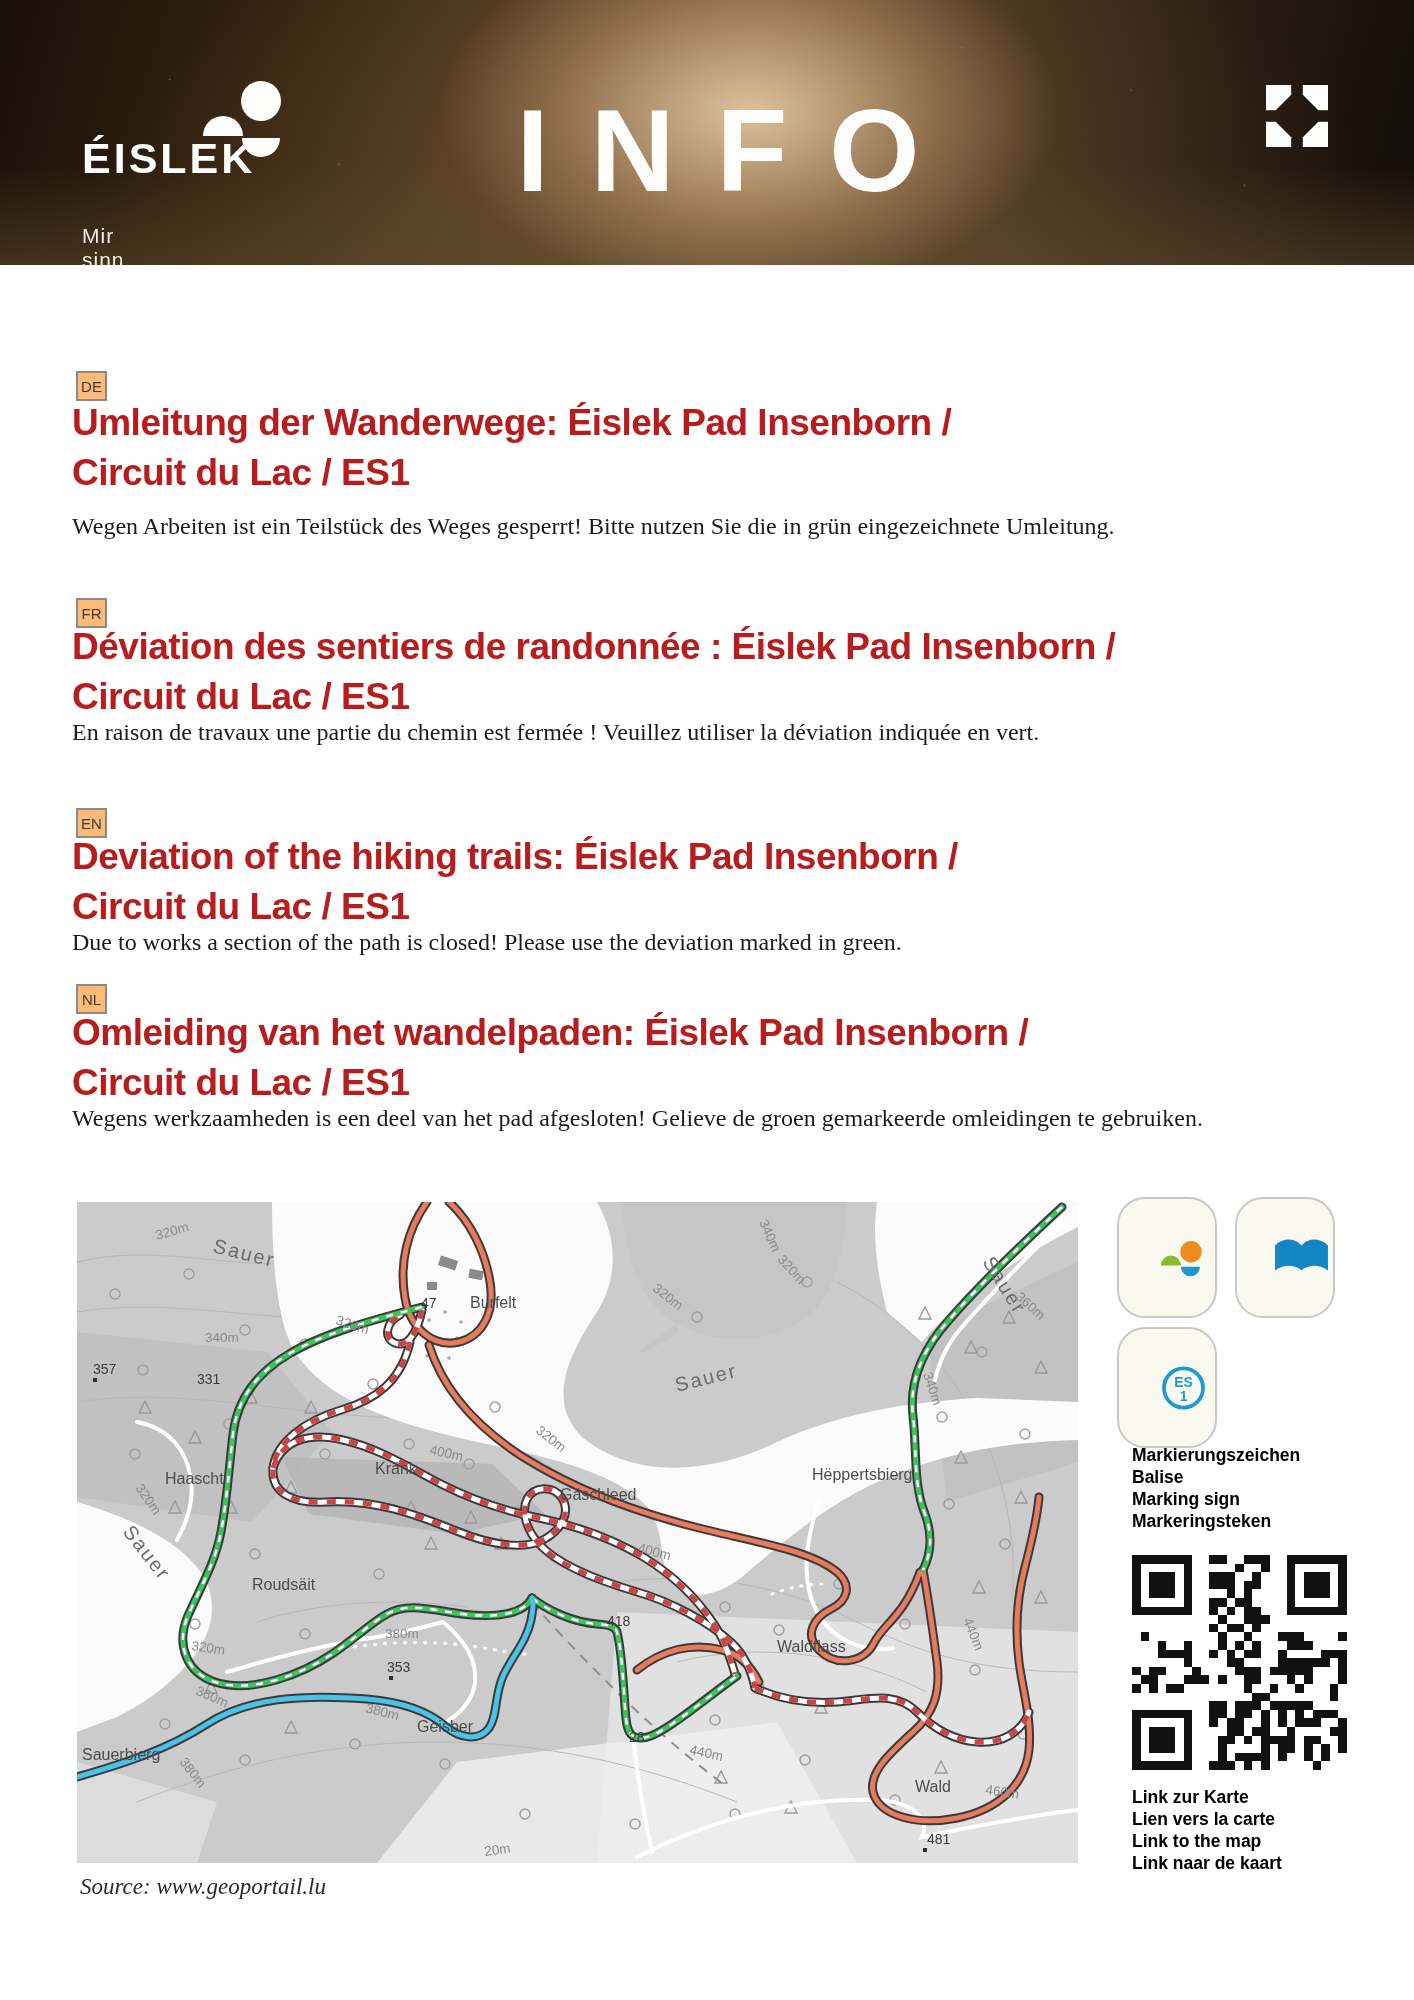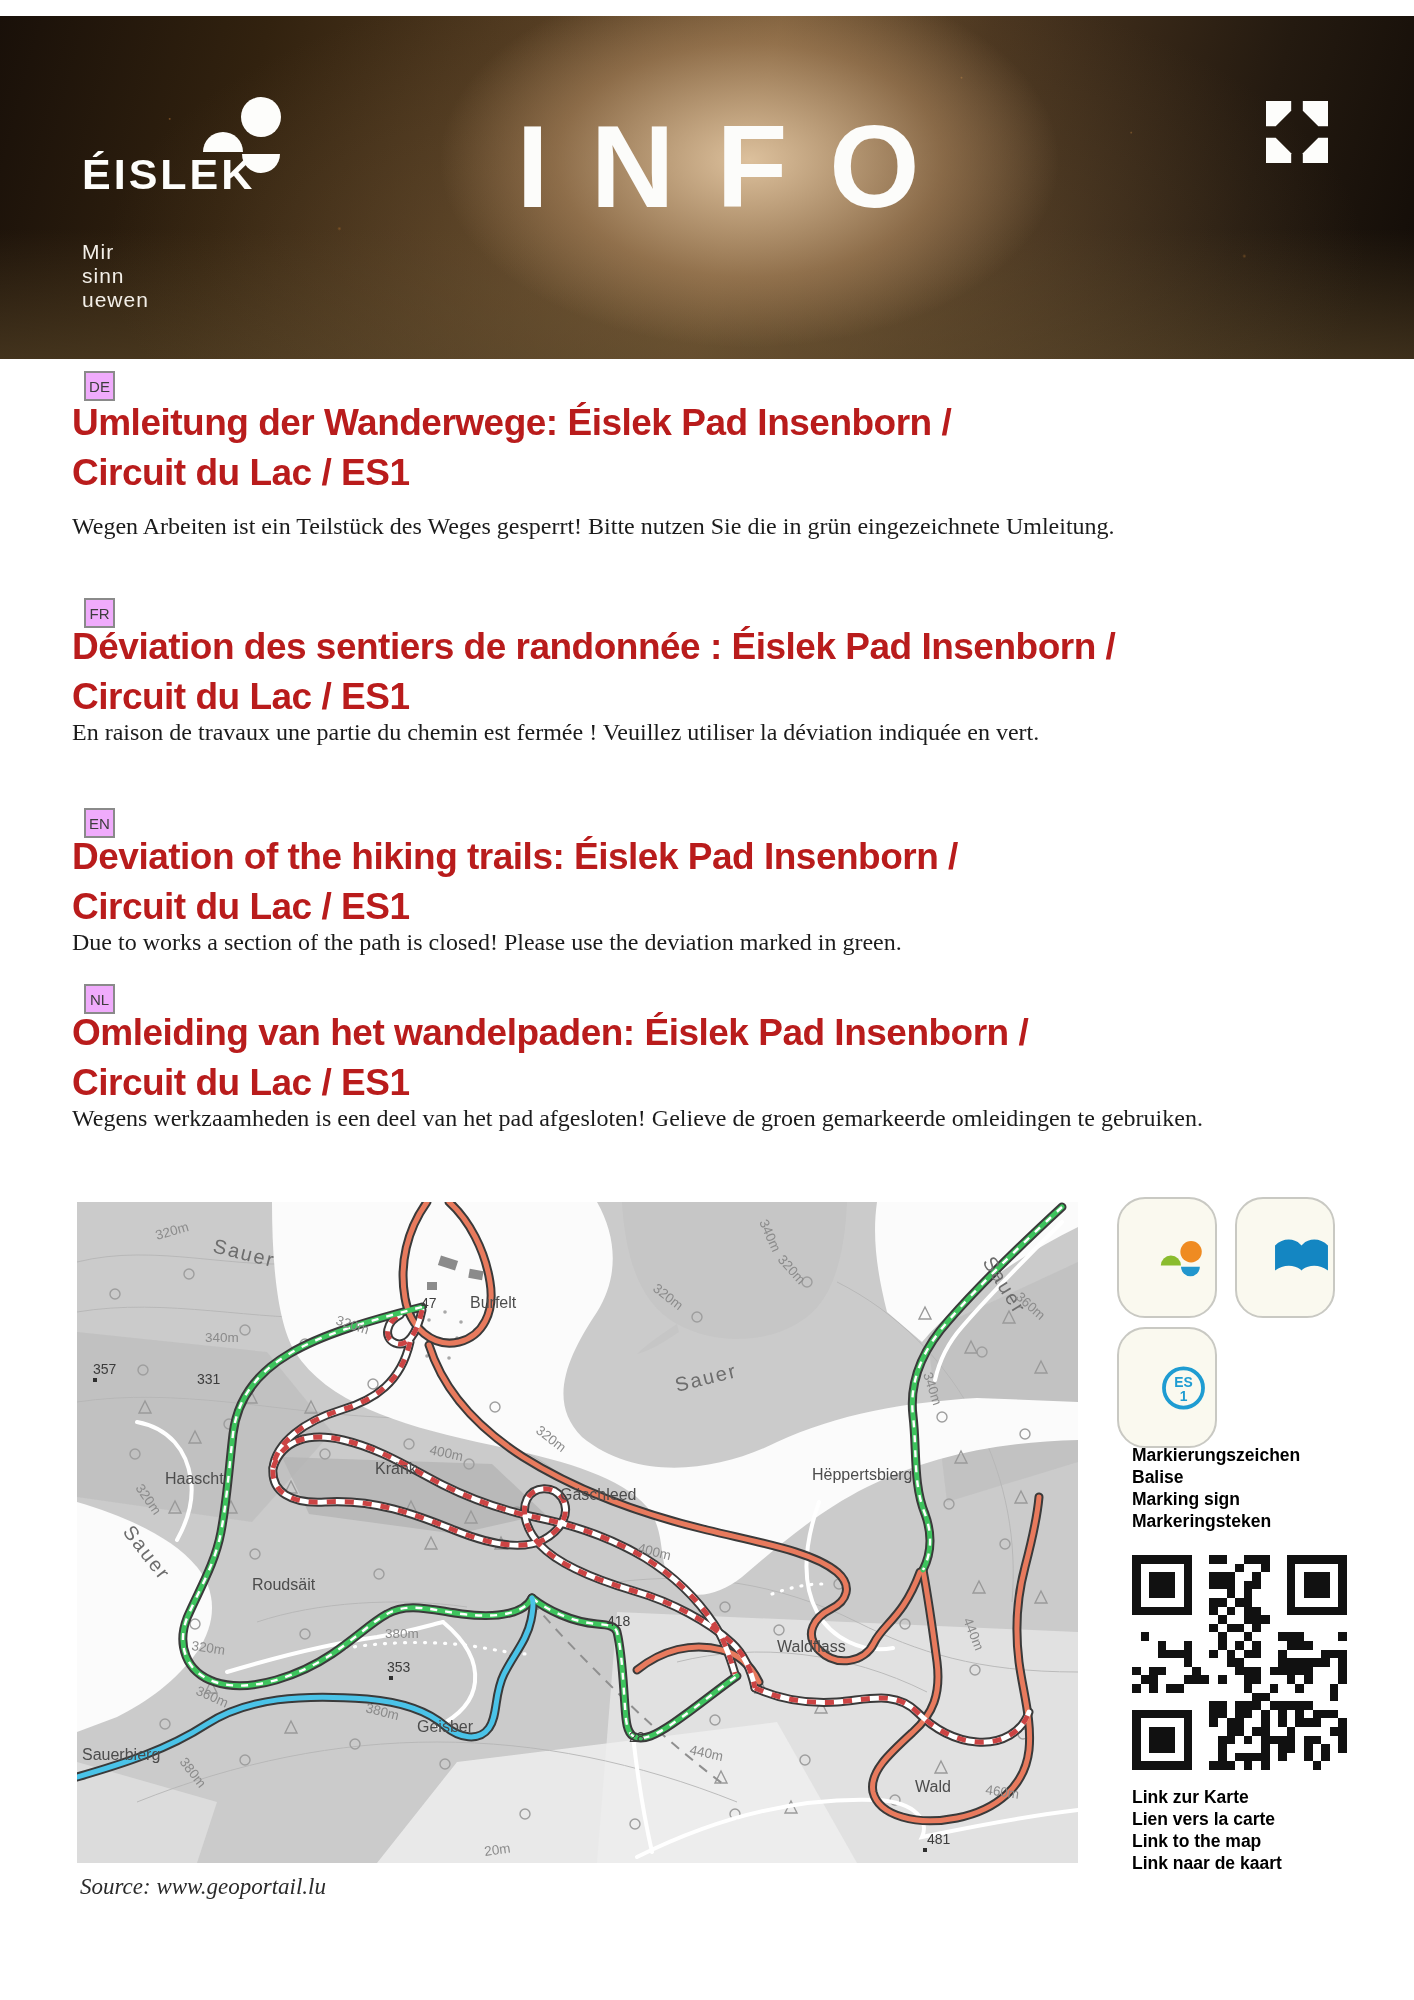--- a/index.html
+++ b/index.html
@@ -1,20 +1,20 @@
 <!DOCTYPE html>
 <html><head>
 <meta charset="utf-8">
 <style>
   html,body{margin:0;padding:0;background:#ffffff;}
   #page{position:relative;width:1414px;height:2000px;background:#fff;overflow:hidden;
         font-family:"Liberation Sans",sans-serif;}
 
   
-  .hero{position:absolute;left:0;top:16px;width:1414px;height:343px;overflow:hidden;
+  .hero{position:absolute;left:0;top:0;width:1414px;height:265px;overflow:hidden;
     background:
       radial-gradient(ellipse 430px 260px at 53% 42%, rgba(226,198,162,.95), rgba(176,138,98,.55) 45%, rgba(0,0,0,0) 72%),
       radial-gradient(ellipse 900px 420px at 52% 70%, rgba(118,92,58,.55), rgba(0,0,0,0) 70%),
       linear-gradient(to top, rgba(84,66,38,.65), rgba(0,0,0,0) 38%),
       linear-gradient(105deg,#191009 0%,#32220f 18%,#553d22 38%,#6f5230 52%,#4a351f 66%,#241a10 86%,#120c07 100%);
   }
   .hero:after{content:"";position:absolute;inset:0;
       background:radial-gradient(circle 2px at 12% 30%,rgba(171,108,48,.8),transparent 70%),
                  radial-gradient(circle 3px at 24% 62%,rgba(150,96,40,.7),transparent 70%),
                  radial-gradient(circle 2px at 80% 34%,rgba(160,110,52,.7),transparent 70%),
@@ -23,22 +23,22 @@
   .brand{position:absolute;left:82px;top:80px;color:#fff;z-index:3;}
   .brand-mark{position:absolute;left:120px;top:0px;}
   .brand-name{position:absolute;left:0;top:54px;font-size:43px;font-weight:700;letter-spacing:3px;color:#fdfdfb;}
   .brand-tag{position:absolute;left:0;top:108px;font-size:21px;font-weight:300;letter-spacing:1px;color:#f3efe8;margin-top:36px;}
   .info-title{position:absolute;left:0;top:84px;width:100%;text-align:center;z-index:2;
       font-size:116px;font-weight:700;letter-spacing:42px;padding-left:64px;box-sizing:border-box;
       color:#fcfcfa;}
   .xmark{position:absolute;left:1265px;top:85px;z-index:3;}
 
   
-  .lang-badge{position:absolute;left:84px;width:27px;height:26px;border:2px solid #8a8a8a;
-      display:flex;align-items:center;justify-content:center;font-size:15px;color:#3d3d3d;background:#f0abfc;}
+  .lang-badge{position:absolute;left:76px;width:27px;height:26px;border:2px solid #8a8a8a;
+      display:flex;align-items:center;justify-content:center;font-size:15px;color:#3d3d3d;background:#fdba74;}
   .sec-title{position:absolute;left:72px;width:1190px;font-size:37px;line-height:50px;font-weight:700;
       color:#b91c1c;letter-spacing:-0.5px;}
   .sec-body{position:absolute;left:72px;width:1140px;font-family:"Liberation Serif",serif;
       font-size:24px;line-height:41px;color:#1b1b1b;}
 
   
   .map{position:absolute;left:77px;top:1202px;width:1001px;height:661px;background:#cbcbcb;}
   .map svg{display:block;}
   .src{position:absolute;left:80px;top:1874px;font-family:"Liberation Serif",serif;font-style:italic;
       font-size:23px;color:#2b2b2b;}

